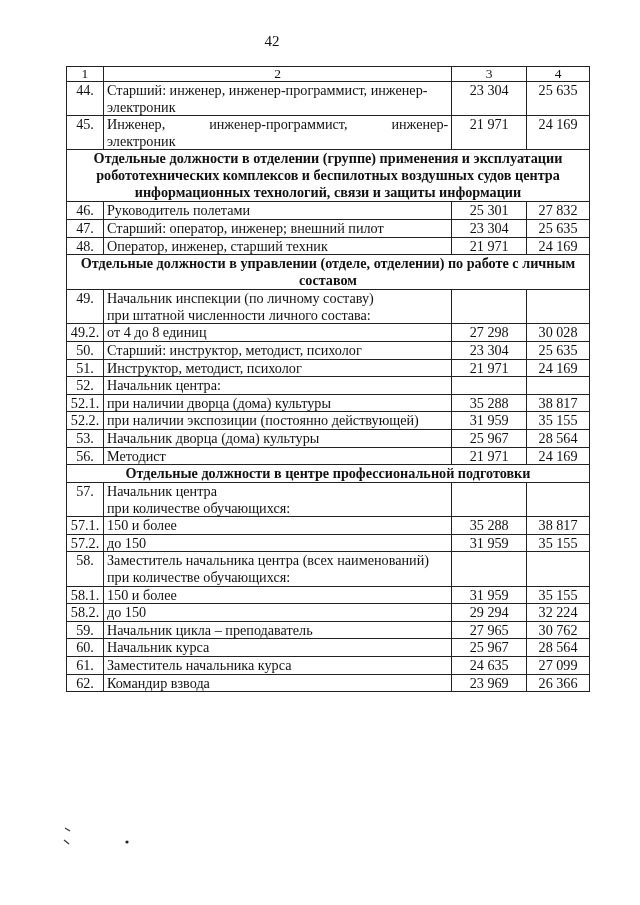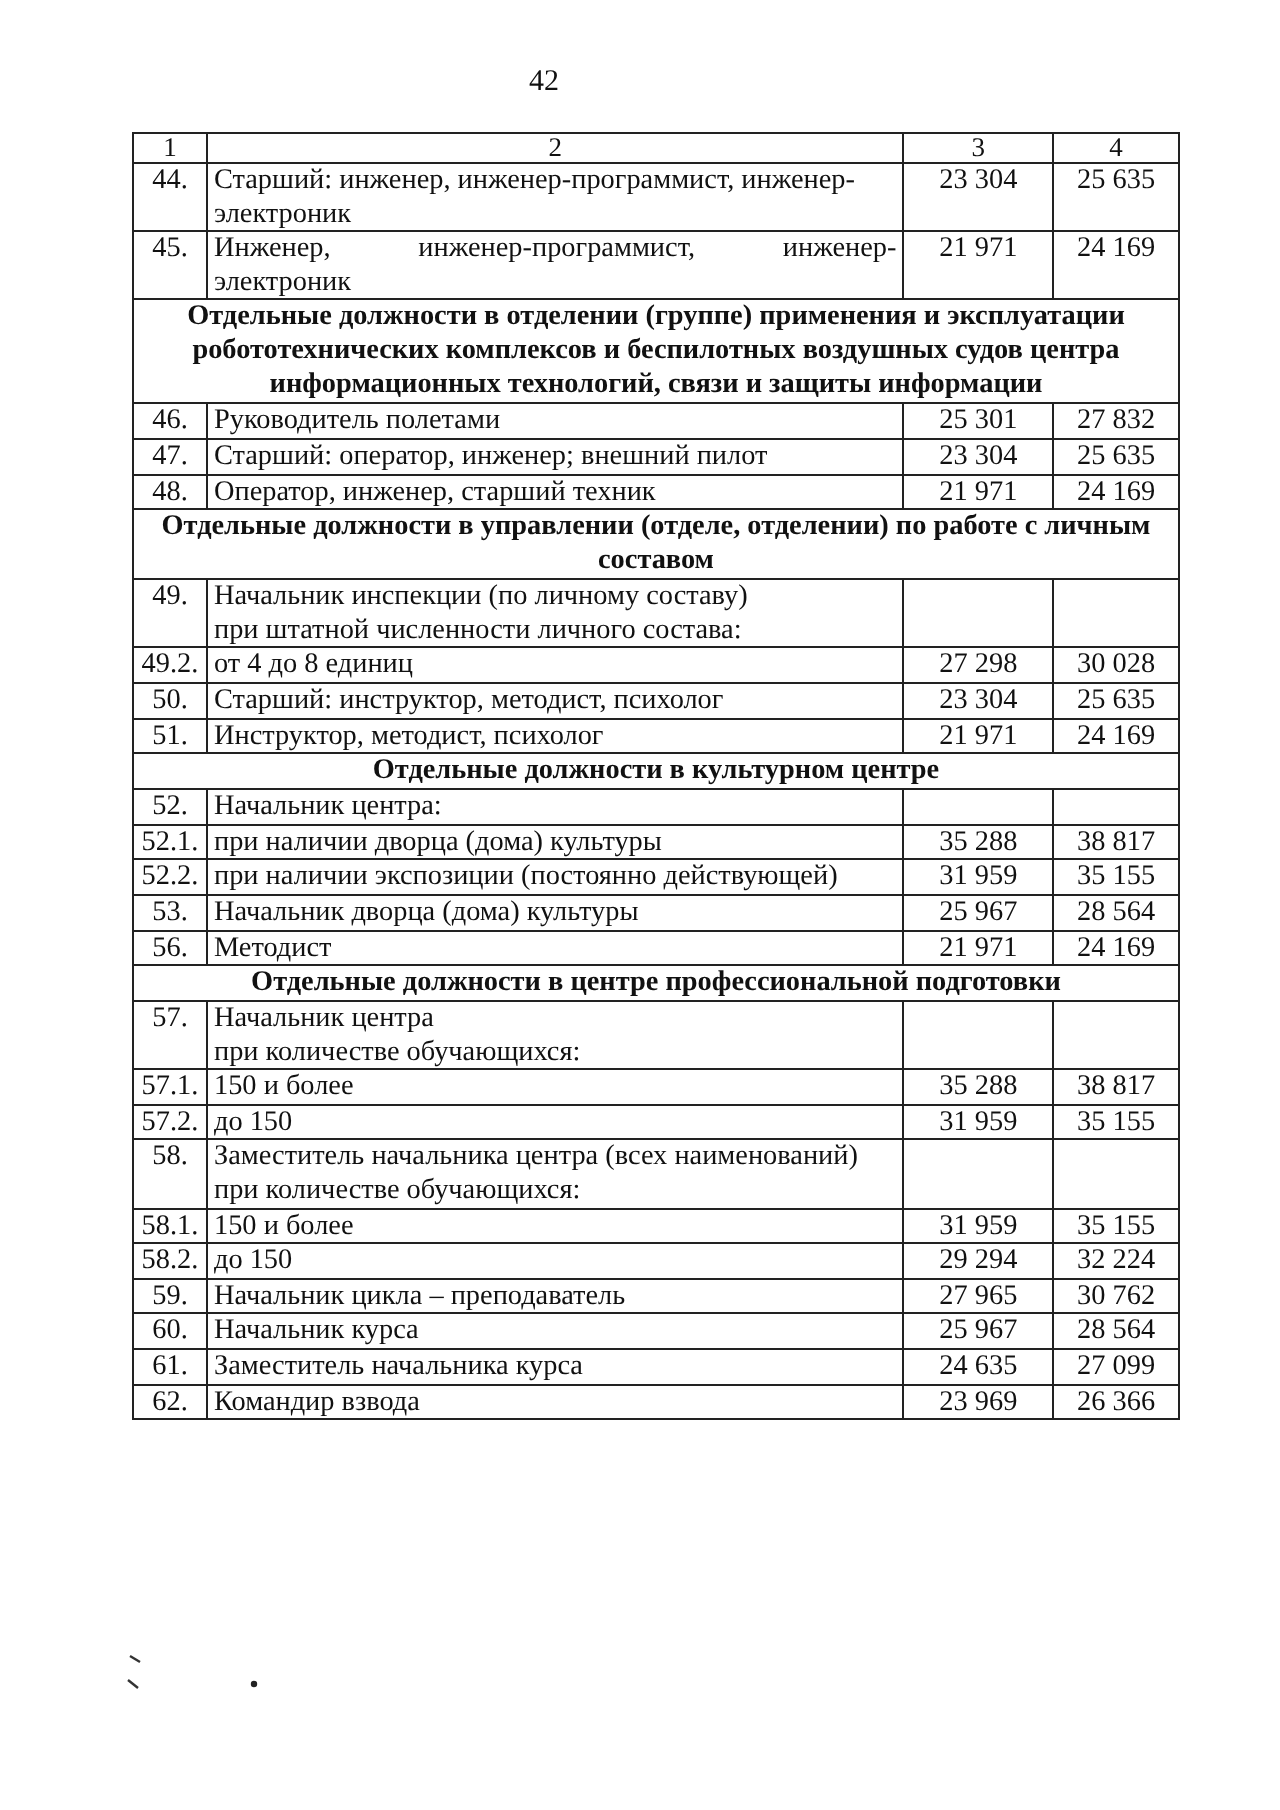--- a/index.html
+++ b/index.html
@@ -110,23 +110,20 @@
         <td class="val">25 635</td>
       </tr>
       <tr>
         <td class="num">51.</td>
         <td>
           <div>Инструктор, методист, психолог</div>
         </td>
         <td class="val">21 971</td>
         <td class="val">24 169</td>
       </tr>
-      <tr class="section">
-        <td colspan="4">Отдельные должности в культурном центре</td>
-      </tr>
       <tr>
         <td class="num">52.</td>
         <td>
           <div>Начальник центра:</div>
         </td>
         <td class="val"></td>
         <td class="val"></td>
       </tr>
       <tr>
         <td class="num">52.1.</td>

